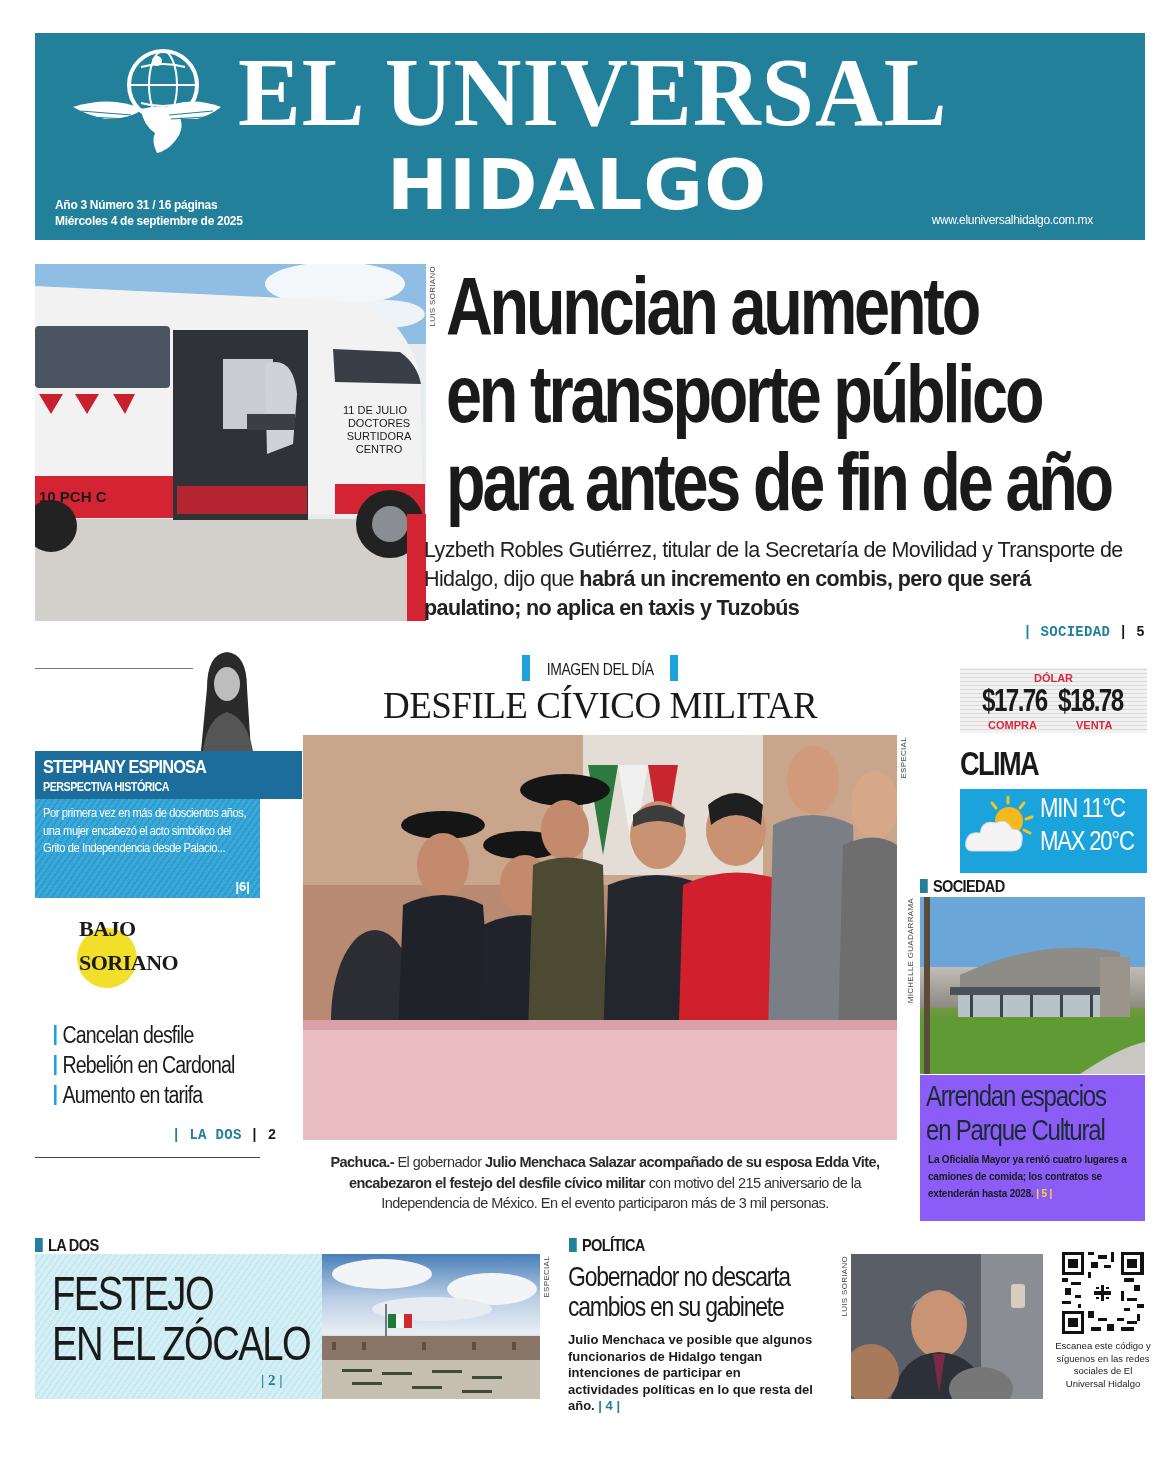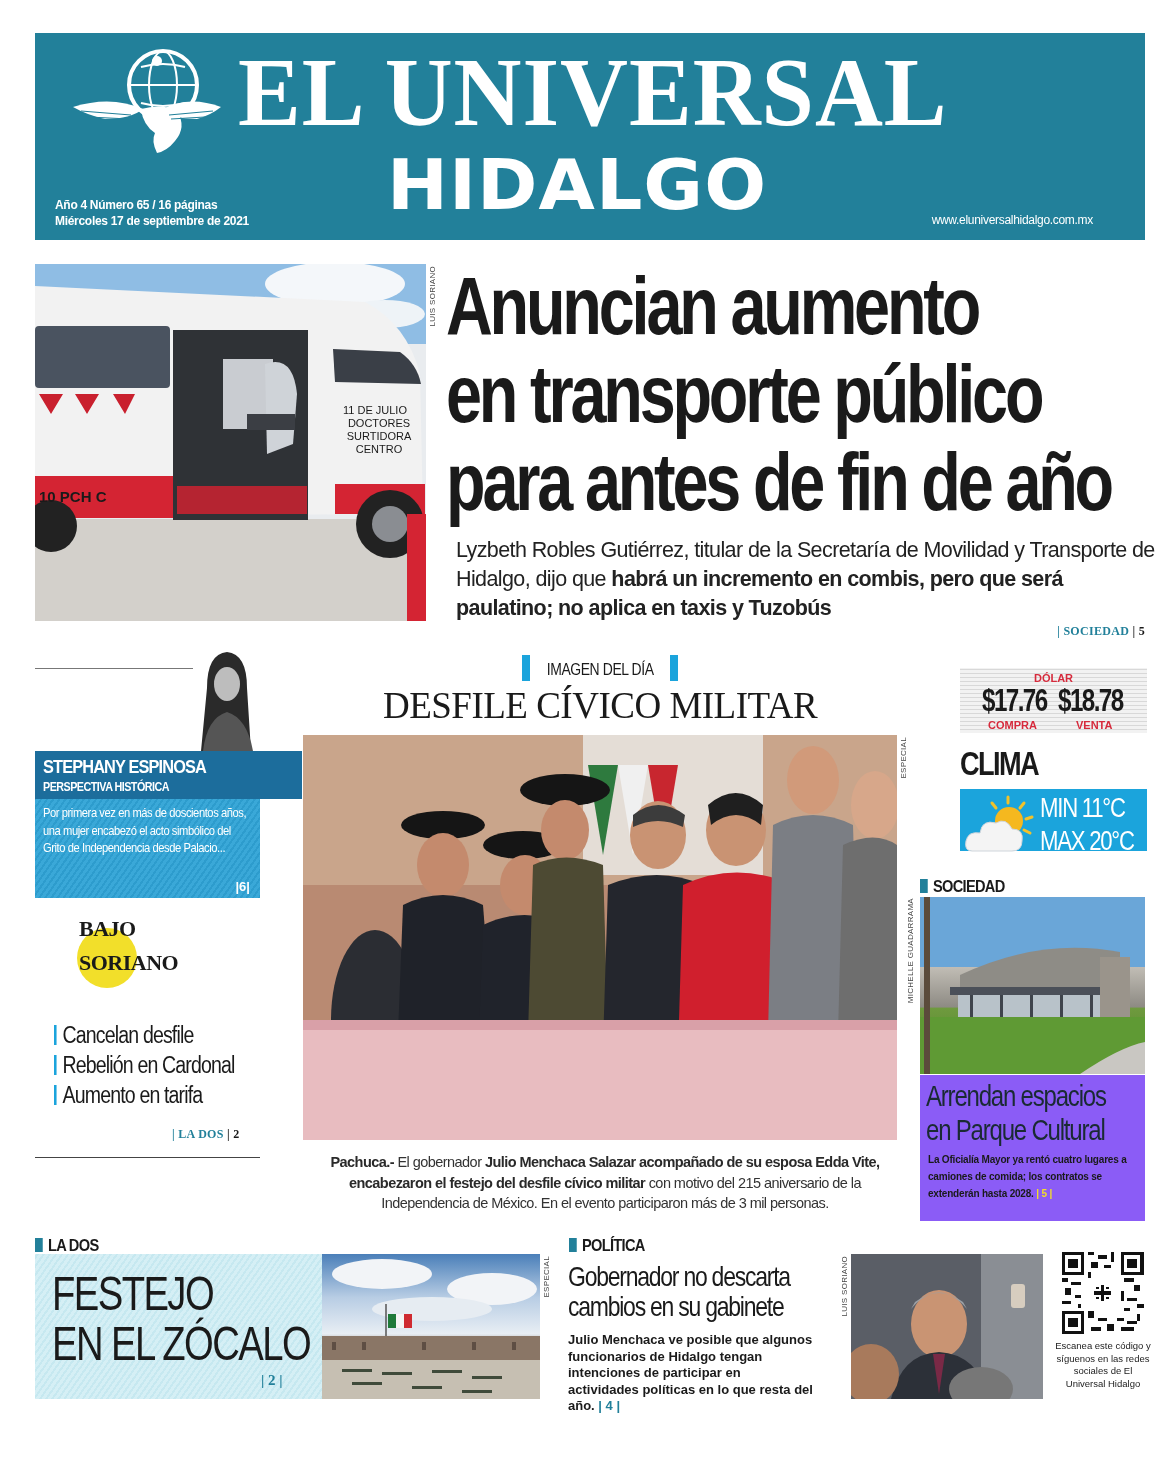--- a/index.html
+++ b/index.html
@@ -13,23 +13,23 @@
   .logo-emblem { left: 36px; top: 12px; width: 160px; height: 112px; }
   .logo-title { left: 203px; top: 4px; width: 890px; font-family: "Liberation Serif", "DejaVu Serif", serif; font-weight: 700; font-size: 98px; line-height: 110px; color: #fff; letter-spacing: 1px; white-space: nowrap; transform: scaleX(0.96); transform-origin: left; }
   .logo-sub { left: 352px; top: 112px; font-family: "DejaVu Sans", sans-serif; font-weight: 700; font-size: 70px; line-height: 80px; color: #fff; letter-spacing: 1px; transform: scaleX(1.04); transform-origin: left; }
   .edition { left: 20px; top: 164px; color: #fff; font-weight: 700; font-size: 12px; line-height: 16px; letter-spacing: -0.3px; }
   .website { right: 52px; top: 180px; color: #fff; font-weight: 400; font-size: 12px; letter-spacing: -0.3px; }
 
   
   .lead-photo { left: 35px; top: 264px; width: 391px; height: 357px; overflow: hidden; background: linear-gradient(180deg,#9bc4e6 0%,#c7dcef 18%,#e9ecef 19%); }
   .credit { font-size: 8px; color: #444; writing-mode: vertical-rl; transform: rotate(180deg); letter-spacing: 0.3px; font-family: "Liberation Sans", sans-serif; }
   .lead-headline { left: 446px; top: 262px; width: 700px; font-family: "Liberation Sans", sans-serif; font-weight: 700; font-size: 81px; line-height: 88px; letter-spacing: -4px; color: #1a1a1a; transform: scaleX(0.8); transform-origin: left; white-space: nowrap; }
-  .lead-dek { left: 456px; top: 536px; width: 700px; font-size: 21.5px; line-height: 29px; color: #222; letter-spacing: -0.6px; }
+  .lead-dek { left: 424px; top: 536px; width: 700px; font-size: 21.5px; line-height: 29px; color: #222; letter-spacing: -0.6px; }
   .lead-dek b { font-weight: 700; }
-  .section-ref { font-family: Liberation Serif, serif; font-weight: 700; font-size: 12px; color: #22809a; letter-spacing: 0.3px; }
+  .section-ref { font-family: Liberation Mono, monospace; font-weight: 700; font-size: 14px; color: #22809a; letter-spacing: 0.3px; }
   .section-ref .num { color: #1a1a1a; }
   .lead-ref { right: 29px; top: 624px; }
 
   
   .col-rule { left: 35px; top: 668px; width: 225px; height: 1px; background: #777; }
   .columnist-photo { left: 193px; top: 648px; width: 67px; height: 103px; }
   .column-box { left: 35px; top: 751px; width: 225px; height: 147px; background: repeating-linear-gradient(-55deg,#2d9ccd 0 2px,#3aa8d8 2px 5px); }
   .column-head { left: 0; top: 0; width: 267px; height: 48px; background: #1c6d9c; }
   .column-name { left: 8px; top: 5px; color: #fff; font-weight: 700; font-size: 19px; letter-spacing: -1px; transform: scaleX(0.86); transform-origin: left; white-space: nowrap; }
   .column-sub { left: 8px; top: 29px; color: #fff; font-weight: 700; font-size: 12.5px; letter-spacing: -0.6px; transform: scaleX(0.86); transform-origin: left; white-space: nowrap; }
@@ -52,21 +52,21 @@
   .day-photo { left: 303px; top: 735px; width: 594px; height: 405px; overflow: hidden; background: #c99a86; }
   .day-caption { left: 305px; top: 1152px; width: 600px; text-align: center; font-size: 14.5px; line-height: 20.5px; color: #333; letter-spacing: -0.55px; }
   .day-caption b { color: #2a2a2a; }
 
   
   .dollar-box { left: 960px; top: 668px; width: 187px; height: 65px; background: repeating-linear-gradient(0deg,#f2f2f2 0 3px,#d8d8d8 3px 4px); }
   .dollar-label { left: 0; top: 4px; width: 187px; text-align: center; color: #d62a3c; font-weight: 700; font-size: 11px; }
   .dollar-val { top: 15px; font-weight: 700; font-size: 31px; color: #1a1a1a; letter-spacing: -2px; transform: scaleX(0.78); transform-origin: left; white-space: nowrap; }
   .dollar-sub { top: 51px; color: #d62a3c; font-weight: 700; font-size: 11px; }
   .clima-label { left: 960px; top: 744px; font-weight: 700; font-size: 34px; color: #1a1a1a; letter-spacing: -2px; transform: scaleX(0.8); transform-origin: left; }
-  .clima-box { left: 960px; top: 789px; width: 187px; height: 62px; background: #1ba4dc; }
+  .clima-box { left: 960px; top: 789px; width: 187px; height: 84px; background: #1ba4dc; }
   .clima-temp { left: 80px; top: 3px; color: #fff; font-size: 27px; line-height: 33px; letter-spacing: -1.5px; transform: scaleX(0.82); transform-origin: left; white-space: nowrap; }
 
   .sect-label { font-weight: 700; font-size: 17px; color: #1a1a1a; letter-spacing: -0.8px; transform: scaleX(0.86); transform-origin: left; white-space: nowrap; }
   .sect-label::before { content: ""; display: inline-block; width: 9px; height: 14px; background: #22809a; margin-right: 6px; vertical-align: -1px; }
   .soc-label { left: 920px; top: 877px; }
   .soc-photo { left: 920px; top: 897px; width: 225px; height: 177px; overflow: hidden; background: linear-gradient(180deg,#6ea8d8 0%,#b7d3ea 35%,#c9c5bd 36%,#8e8b84 62%,#6e9a3e 63%,#4f7d2b 100%); }
   .soc-box { left: 920px; top: 1075px; width: 225px; height: 146px; background: #8b5cf6; }
   .soc-head { left: 6px; top: 4px; width: 260px; font-size: 30px; line-height: 34px; color: #1a2a33; letter-spacing: -1.5px; transform: scaleX(0.8); transform-origin: left; }
   .soc-text { left: 8px; top: 76px; width: 212px; font-weight: 700; font-size: 10px; line-height: 17px; color: #1a1a1a; letter-spacing: -0.2px; }
   .soc-text .ref { color: #f2df2a; }
@@ -98,22 +98,22 @@
     <path d="M70 22 Q92 16 114 22 M70 58 Q92 64 114 58" stroke="#fff" stroke-width="2" fill="none"></path>
     <circle cx="86" cy="16" r="5" fill="#fff"></circle>
     <path d="M2 62 Q40 50 72 64 Q60 74 34 74 Q16 70 2 62 Z" fill="#fff"></path>
     <path d="M150 62 Q118 50 92 64 Q100 74 126 74 Q140 70 150 62 Z" fill="#fff"></path>
     <path d="M70 64 Q92 58 106 66 Q116 82 104 96 Q96 106 86 108 Q80 96 84 88 Q72 80 70 64 Z" fill="#fff"></path>
     <path d="M10 66 L60 70 M18 72 L58 74 M142 66 L98 70 M134 72 L100 74" stroke="#22809a" stroke-width="1.2"></path>
   </svg>
   <div class="abs logo-title">EL UNIVERSAL</div>
   <div class="abs logo-sub">HIDALGO</div>
   <div class="abs edition">
-    <div>Año 4 Número 65 / 16 páginas</div>
-    <div>Miércoles 17 de septiembre de 2021</div>
+    <div>Año 3 Número 31 / 16 páginas</div>
+    <div>Miércoles 4 de septiembre de 2025</div>
   </div>
   <div class="abs website">www.eluniversalhidalgo.com.mx</div>
 </div>
 
 <div class="abs lead-photo">
   <svg width="391" height="357" viewBox="0 0 391 357">
     <rect x="0" y="0" width="391" height="80" fill="#8fbde4"></rect>
     <ellipse cx="300" cy="20" rx="70" ry="22" fill="#f4f7fa"></ellipse>
     <ellipse cx="350" cy="50" rx="40" ry="14" fill="#eef3f7"></ellipse>
     <rect x="0" y="255" width="391" height="102" fill="#d3d0cb"></rect>

